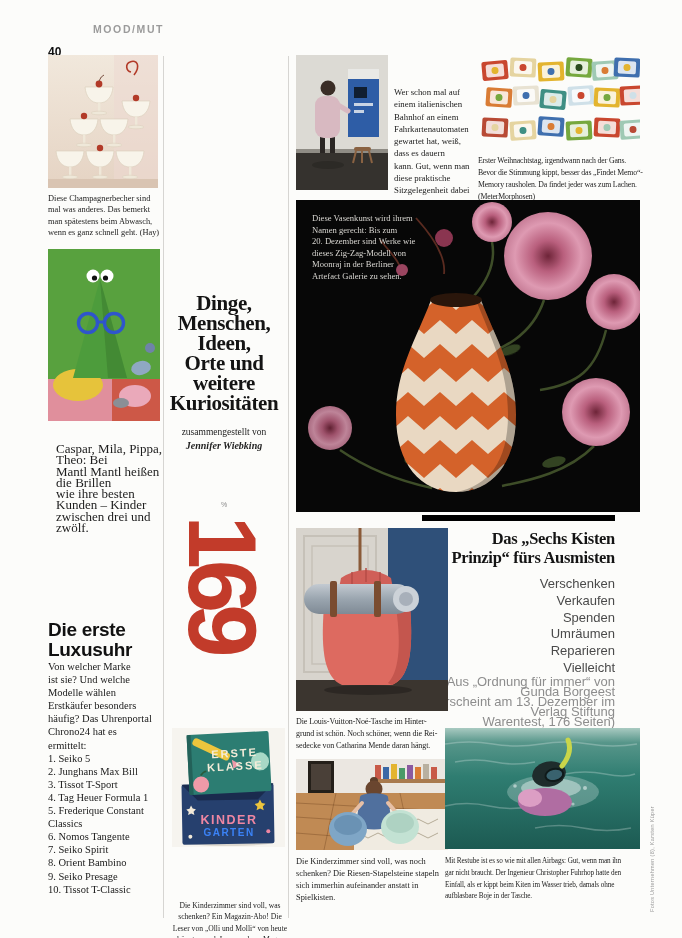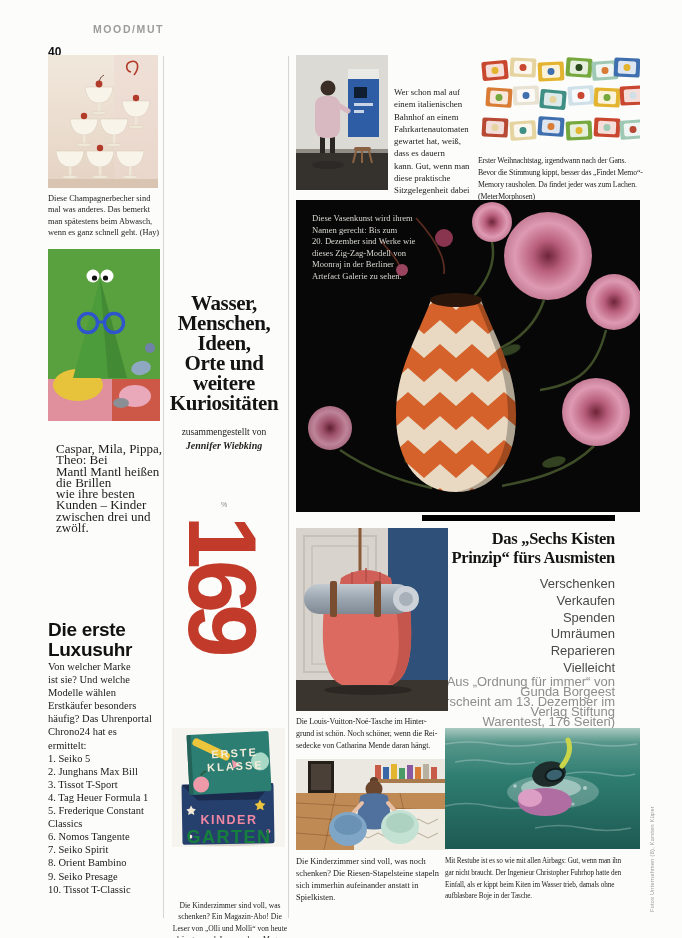--- a/index.html
+++ b/index.html
@@ -58,21 +58,21 @@
   #ph-book{left:172px;top:728px;}
   #ph-stapel{left:296px;top:759px;}
   #ph-restube{left:445px;top:728px;}
   
   #book-cover-title{left:200px;top:747px;width:70px;text-align:center;transform:rotate(-3deg);
       font-family:"Liberation Sans",sans-serif;font-weight:bold;font-size:11px;line-height:13px;
       letter-spacing:2px;color:#f4ecd9;white-space:pre-line;}
   #box-title-1{left:186px;top:813px;width:86px;text-align:center;font-family:"Liberation Sans",sans-serif;
       font-weight:bold;font-size:12.5px;letter-spacing:1.5px;color:#ef86a2;}
   #box-title-2{left:186px;top:827px;width:86px;text-align:center;font-family:"Liberation Sans",sans-serif;
-      font-weight:bold;font-size:18px;letter-spacing:1.5px;color:#15803d;}
+      font-weight:bold;font-size:10px;letter-spacing:1.5px;color:#3b82f6;}
   
   #photo-credit{left:649px;top:912px;transform-origin:0 0;transform:rotate(-90deg);
       font-family:"Liberation Sans",sans-serif;font-size:5.5px;letter-spacing:0.3px;color:#9a9a9a;white-space:nowrap;}
 </style>
 </head>
 <body>
 
 <div id="page">
 
   <div class="abs" id="page-num">40</div>
@@ -133,21 +133,21 @@
     <ellipse cx="93" cy="119" rx="10" ry="7" fill="#8fa8c2" transform="rotate(-12 93 119)"></ellipse>
     <ellipse cx="73" cy="154" rx="8" ry="5" fill="#8a8f96"></ellipse>
     <circle cx="102" cy="99" r="5" fill="#6f83a8"></circle>
   </svg>
   <div class="abs cap" id="cap-glasses">Caspar, Mila, Pippa, Theo: Bei
 Mantl Mantl heißen die Brillen
 wie ihre besten Kunden – Kinder
 zwischen drei und zwölf.</div>
 
   <div class="abs" id="intro-title">
-    <div>Wasser,</div>
+    <div>Dinge,</div>
     <div>Menschen,</div>
     <div>Ideen,</div>
     <div>Orte und</div>
     <div>weitere</div>
     <div>Kuriositäten</div>
   </div>
   <div class="abs" id="byline-prefix">zusammengestellt von</div>
   <div class="abs" id="byline-name">Jennifer Wiebking</div>
   <div class="abs" id="percent-mark">%</div>
   <div class="abs" id="big-number">169</div>

